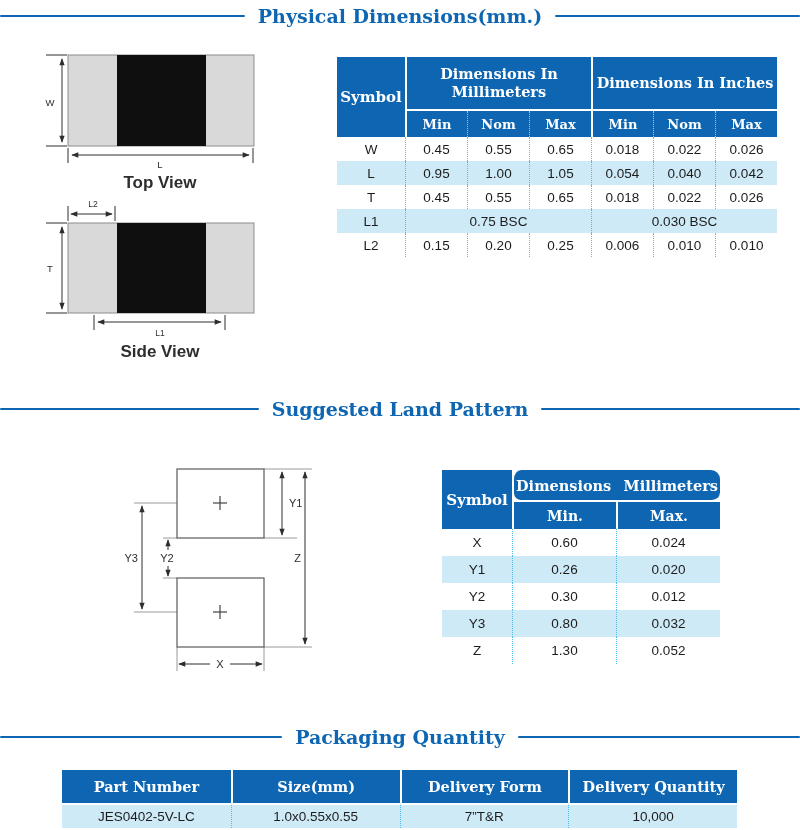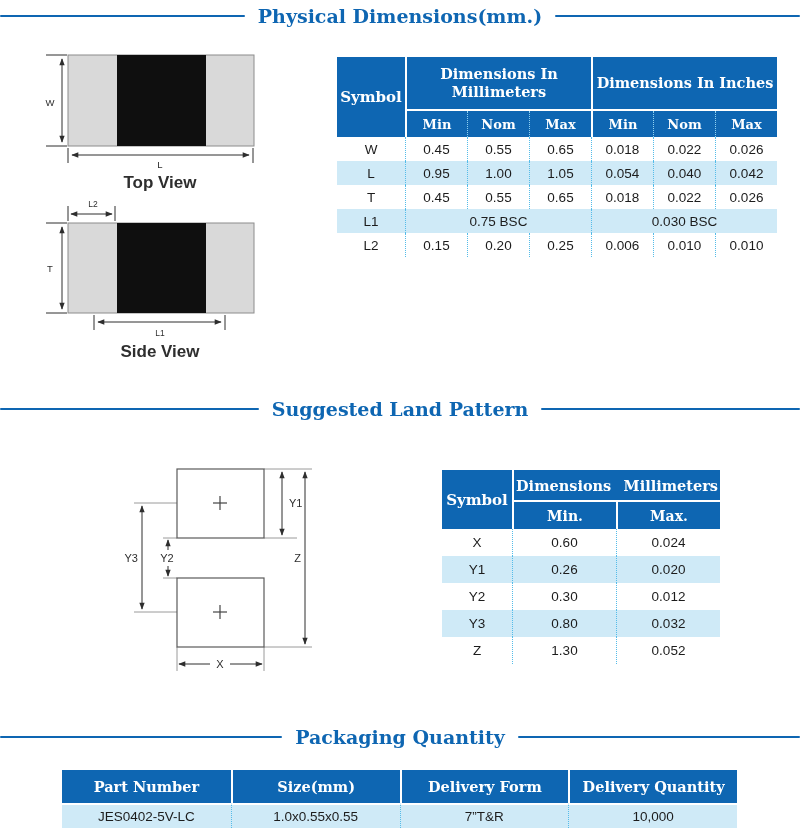--- a/index.html
+++ b/index.html
@@ -38,21 +38,21 @@
   .phys-table { position:absolute; left:337px; top:57px; width:440px; }
   .phys-table th.sym-head { font-size:15px; }
   .phys-table th.group { height:54px; font-size:14.5px; line-height:1.25; border-bottom:2px solid #ffffff; }
   .phys-table th.sub { height:26px; font-size:13px; }
   .phys-table th.sub-dot { border-left:1px dotted #8fd2f1; }
   .phys-table td { height:24px; }
 
   
   .land-table { position:absolute; left:442px; top:470px; width:278px; }
   .land-table th.sym-head { font-size:15px; }
-  .land-table th.group { height:32px; font-size:14.5px; border-bottom:2px solid #ffffff; }
+  .land-table th.group { height:32px; font-size:14.5px; border-bottom:2px solid #ffffff;border-radius:9px; }
   .land-table th.sub { height:27px; font-size:14px; }
   .land-table td { height:27px; }
 
   
   .pack-table { position:absolute; left:62px; top:770px; width:675px; }
   .pack-table th { height:33px; font-size:14.5px; }
   .pack-table td { height:25px; background:#cfeaf7; border-top:2px solid #ffffff; }
 
   
   .svg-abs { position:absolute; }

